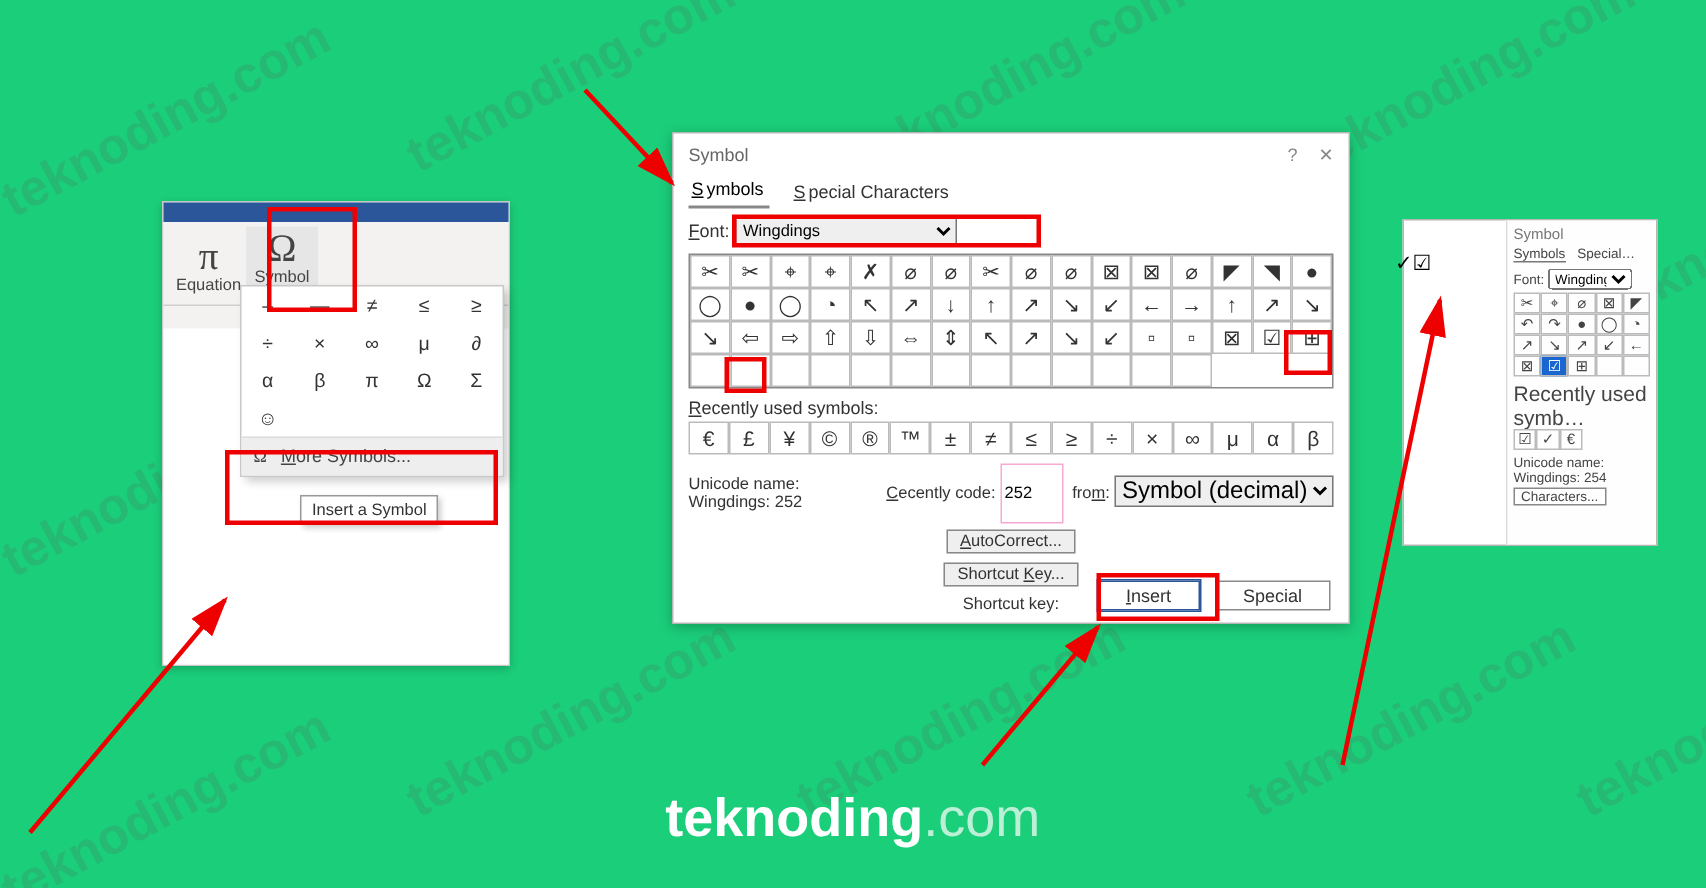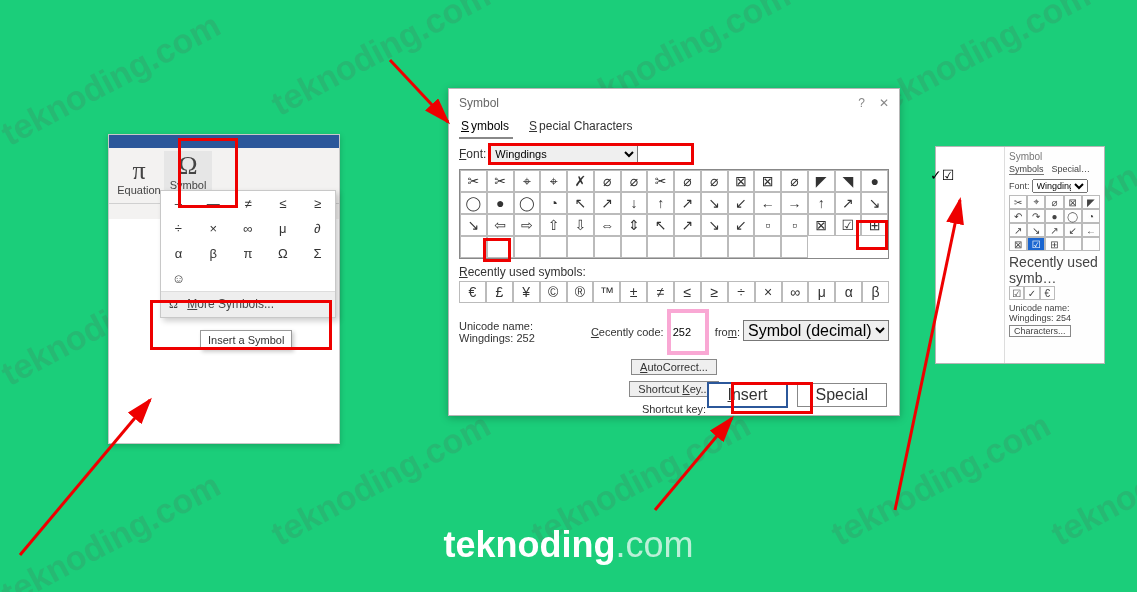--- a/index.html
+++ b/index.html
@@ -29,38 +29,38 @@
   
   .redbox { position:absolute; border:3px solid #e00; }
 
   
   svg.arrows { position:absolute; top:0; left:0; width:1137px; height:592px; pointer-events:none; }
 
   
   .panel2 { position:absolute; left:448px; top:88px; width:452px; height:328px; background:#fff; border:1px solid #b6b6b6; box-shadow:0 2px 8px rgba(0,0,0,.25); font-size:12px; color:#333;}
   .panel2 .titlebar { height:28px; display:flex; align-items:center; padding:0 10px; justify-content:space-between; color:#666;}
   .panel2 .titlebar .ctr { display:flex; gap:14px; color:#888;}
-  .panel2 .tabs { display:flex; gap:14px; padding:0 2px 4px 10px;}
+  .panel2 .tabs { display:flex; gap:14px; padding:0 2px 4px 10px;align-items:flex-end;}
   .panel2 .tabs span { padding:2px 2px 4px; cursor:default; }
   .panel2 .tabs .active { border-bottom:2px solid #888; color:#000;}
   .panel2 .fontrow { display:flex; align-items:center; gap:4px; padding:2px 10px 4px 10px;}
   .panel2 .fontrow label u { }
   .panel2 .fontrow select { font-size:11px; width:148px; height:18px; border:1px solid #777;}
   .symgrid { margin:2px 10px 0 10px; border:1px solid #888; display:grid; grid-template-columns:repeat(16,1fr); background:#fff;}
   .symgrid span { border:1px solid #bbb; height:22px; display:flex; align-items:center; justify-content:center; font-size:14px; }
   .panel2 .lbl { padding:6px 10px 2px; }
   .recgrid { margin:0 10px; display:grid; grid-template-columns:repeat(16,1fr);}
   .recgrid span { border:1px solid #bbb; height:22px; display:flex; align-items:center; justify-content:center; font-size:14px;}
   .panel2 .unrow { padding:6px 10px 2px; display:flex; align-items:center; justify-content:space-between; font-size:11px; }
-  .panel2 .unrow .ccode input { width:42px; border:4px solid #f9a8d4; font-size:11px; padding:13px 2px;}
+  .panel2 .unrow .ccode input { width:42px; border:1px solid #f9a8d4; font-size:11px; padding:13px 2px;}
   .panel2 .unrow select { font-size:16px; border:1px solid #777;}
   .panel2 .keyrow { padding:2px 10px; display:flex; gap:6px; align-items:center; font-size:11px;flex-direction:column;}
   .panel2 .btn { border:1px solid #888; background:#efefef; padding:1px 8px; font-size:11px;}
   .panel2 .bottom { position:absolute; bottom:8px; right:12px; display:flex; gap:10px;}
-  .panel2 .bottom .btn2 { border:1px solid #888; padding:2px 18px; font-size:16px; background:#fff;}
+  .panel2 .bottom .btn2 { border:1px solid #888; padding:2px 18px; font-size:12px; background:#fff;}
   .panel2 .bottom .btn2.primary { border:1px solid #2b579a; outline:1px solid #2b579a;}
 
   
   .panel3 { position:absolute; left:935px; top:146px; width:170px; height:218px; background:#fff; border:1px solid #b6b6b6; font-size:9px; color:#444;}
   .panel3 .docside { position:absolute; left:-6px; top:20px; font-size:14px; color:#000;}
   .panel3 .inner { position:absolute; right:0; top:0; bottom:0; width:100px; background:#fefefe; border-left:1px solid #ddd; padding:4px;}
   .panel3 .title { color:#777; font-size:10px; padding-bottom:2px;}
   .panel3 .tabs3 { display:flex; gap:8px; font-size:9px; padding-bottom:2px;}
   .panel3 .tabs3 .a { border-bottom:1px solid #777;}
   .panel3 .sg3 { display:grid; grid-template-columns:repeat(5,1fr);}

